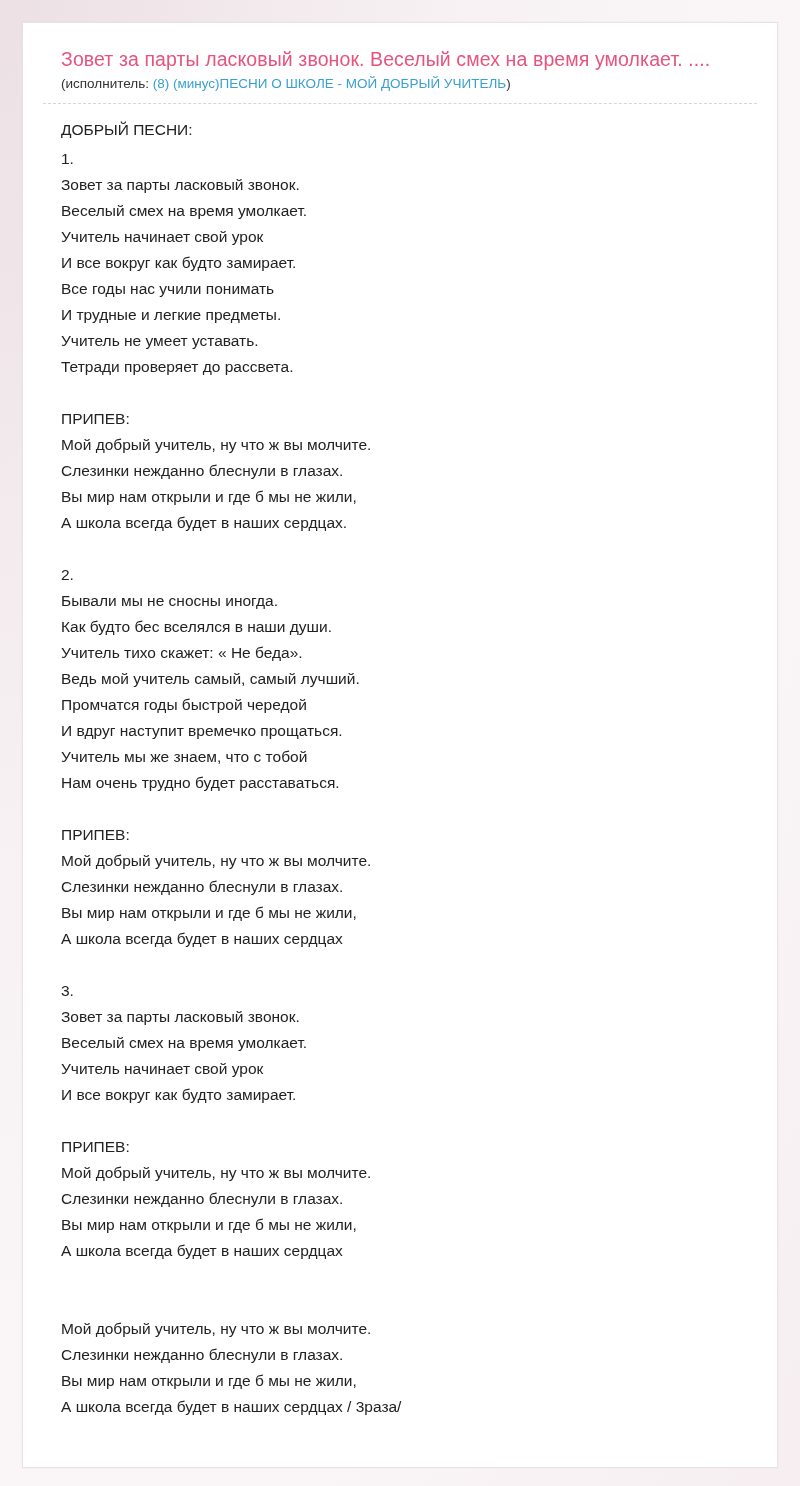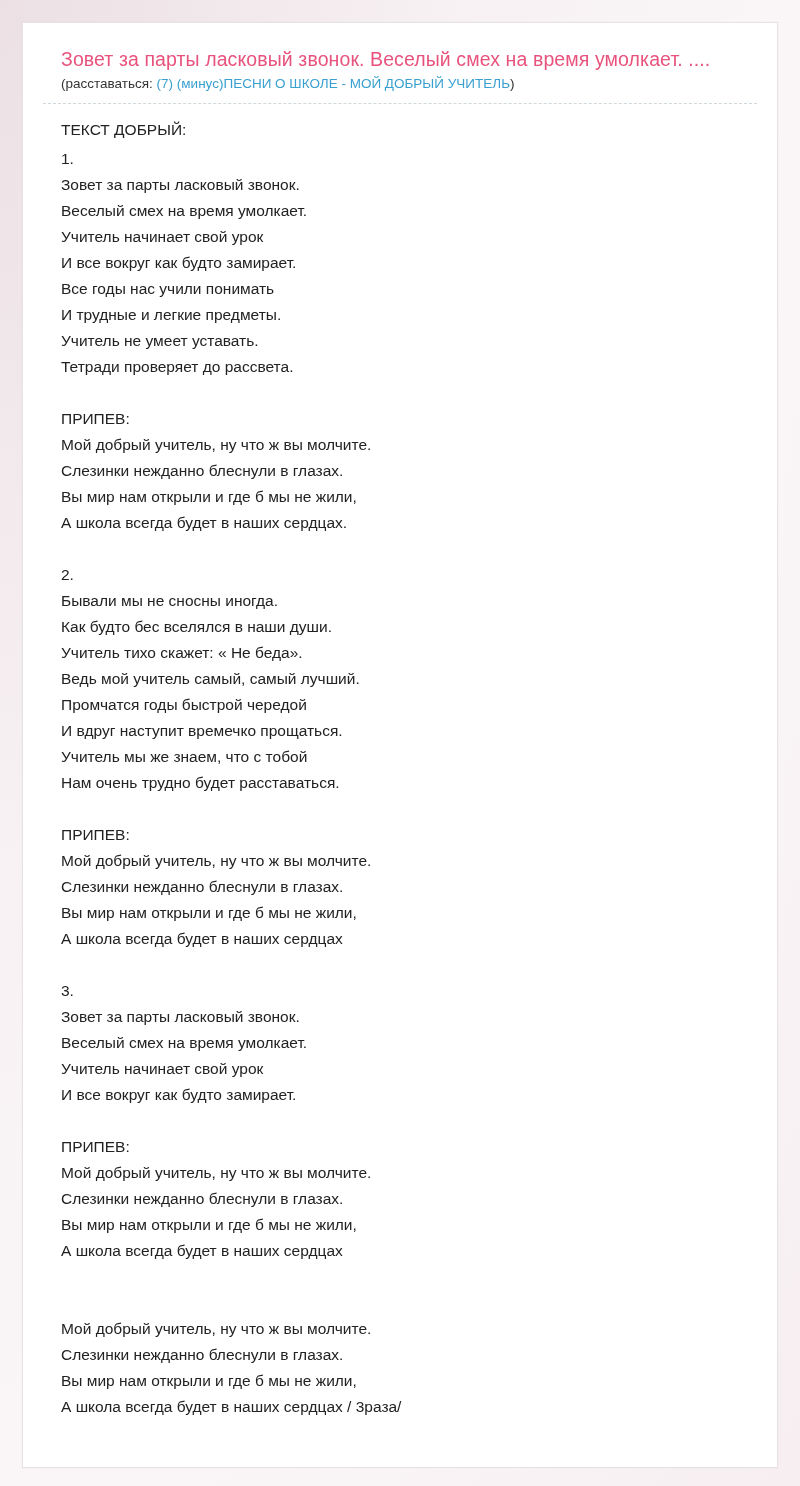--- a/index.html
+++ b/index.html
@@ -80,24 +80,24 @@
 </head>
 <body>
 
 <div class="page-wrap">
 
   <div class="sheet">
 
     <h1 class="song-title">Зовет за парты ласковый звонок. Веселый смех на время умолкает. ....</h1>
 
     <div class="performer-line">
-      <span class="lbl">(расставаться: </span><a class="performer-link" href="#">(7) (минус)ПЕСНИ О ШКОЛЕ - МОЙ ДОБРЫЙ УЧИТЕЛЬ</a><span class="lbl">)</span>
+      <span class="lbl">(исполнитель: </span><a class="performer-link" href="#">(8) (минус)ПЕСНИ О ШКОЛЕ - МОЙ ДОБРЫЙ УЧИТЕЛЬ</a><span class="lbl">)</span>
     </div>
 
-    <div class="lyrics-heading">ТЕКСТ ДОБРЫЙ:</div>
+    <div class="lyrics-heading">ДОБРЫЙ ПЕСНИ:</div>
 
     <div class="lyrics-body">1.
 Зовет за парты ласковый звонок.
 Веселый смех на время умолкает.
 Учитель начинает свой урок
 И все вокруг как будто замирает.
 Все годы нас учили понимать
 И трудные и легкие предметы.
 Учитель не умеет уставать.
 Тетради проверяет до рассвета.

